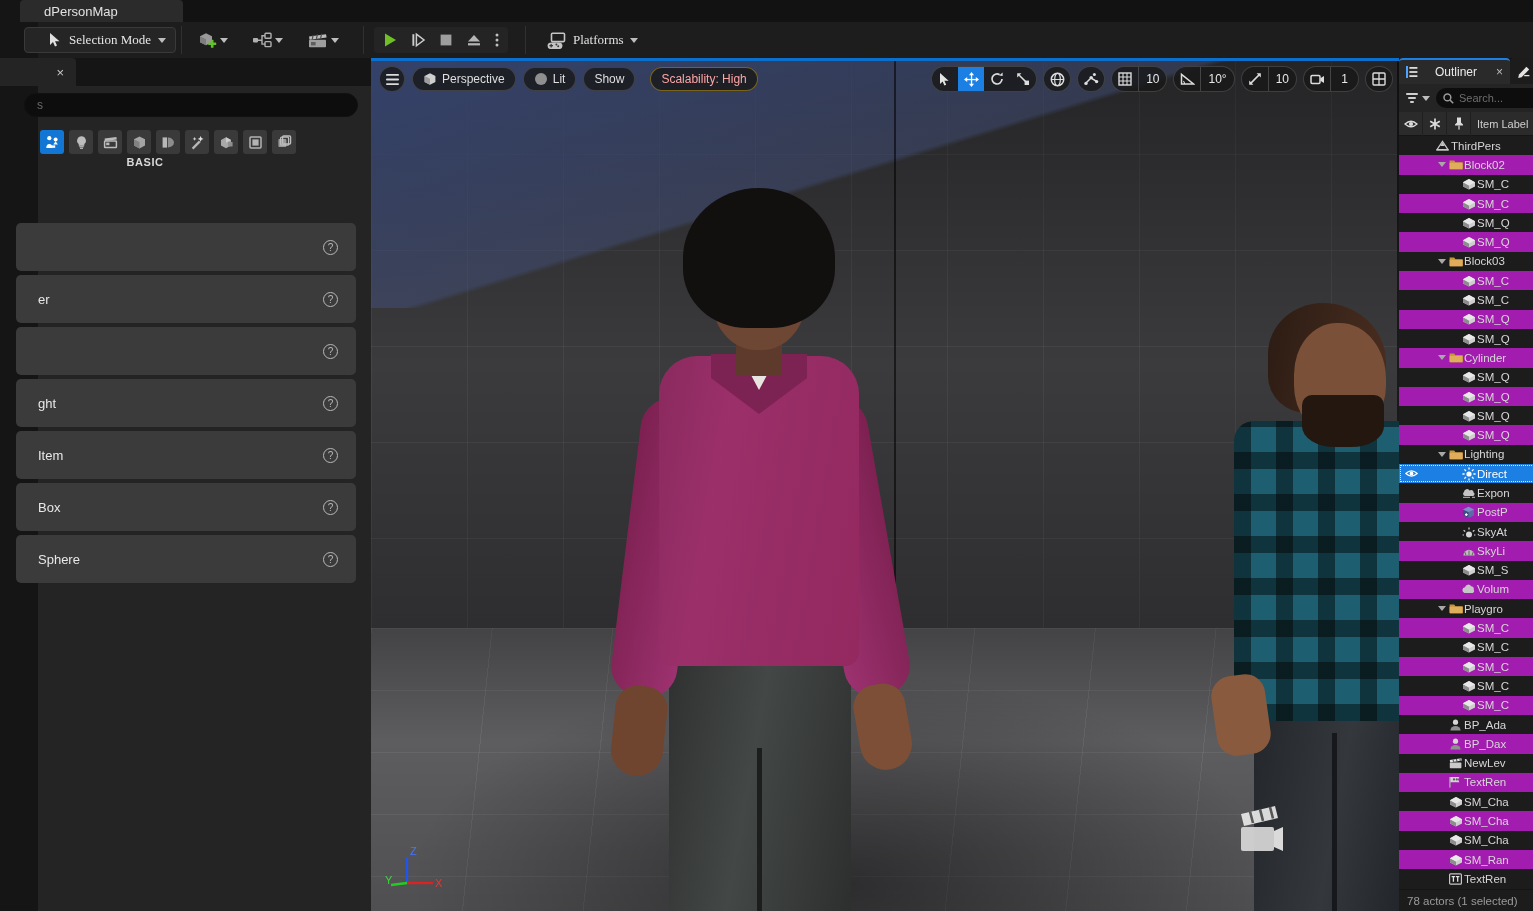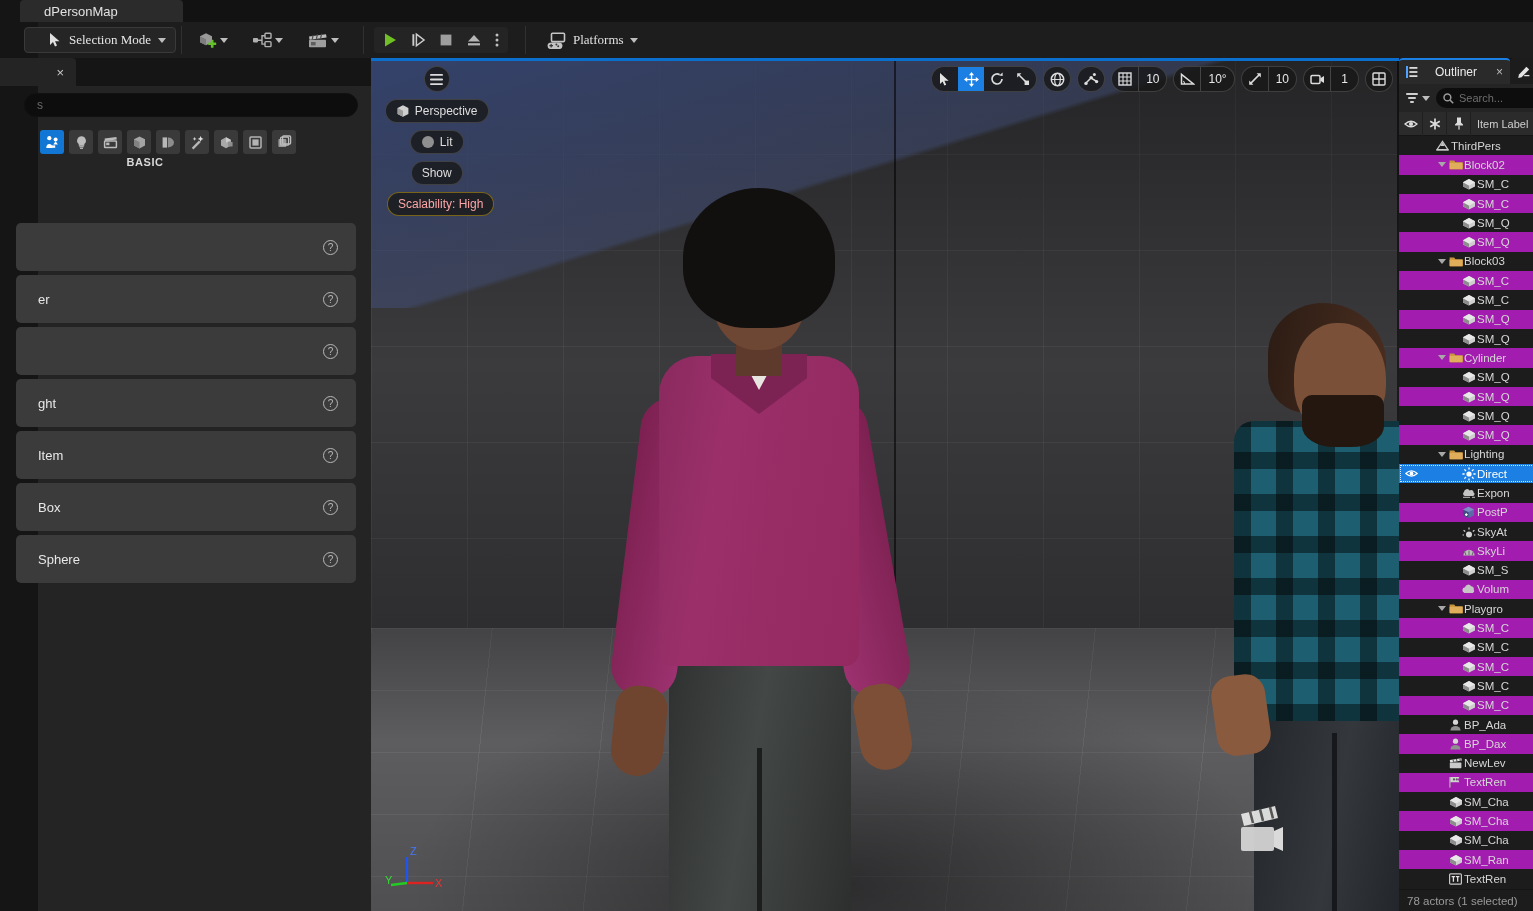--- a/index.html
+++ b/index.html
@@ -206,21 +206,21 @@
               background: radial-gradient(ellipse 130px 70px at 50% 60%, rgba(0,0,0,.6), transparent 72%);
               transform: skewX(-22deg); }
 
   .seq-icon {
     position: absolute; left: 860px; top: 742px; width: 56px; height: 58px;
     opacity: .92;
   }
 
   
   .vp-tb-left {
-    position: absolute; left: 8px; top: 8px; display: flex; align-items: center; gap: 7px; flex-direction: column;
+    position: absolute; left: 8px; top: 8px; display: flex; align-items: center; gap: 7px;
   }
   .vpchip {
     height: 24px; display: flex; align-items: center; gap: 5px;
     padding: 0 10px; border-radius: 12px;
     background: rgba(24,24,24,.80); border: 1px solid rgba(92,92,92,.55);
     color: #dfdfdf; font-size: 12px; cursor: pointer; white-space: nowrap;
   }
   .vpchip.round { width: 26px; padding: 0; justify-content: center; border-radius: 50%; height: 26px; }
   .vpchip.scal { color: #fca5a5; border-color: rgba(160,130,20,.7); }
 

